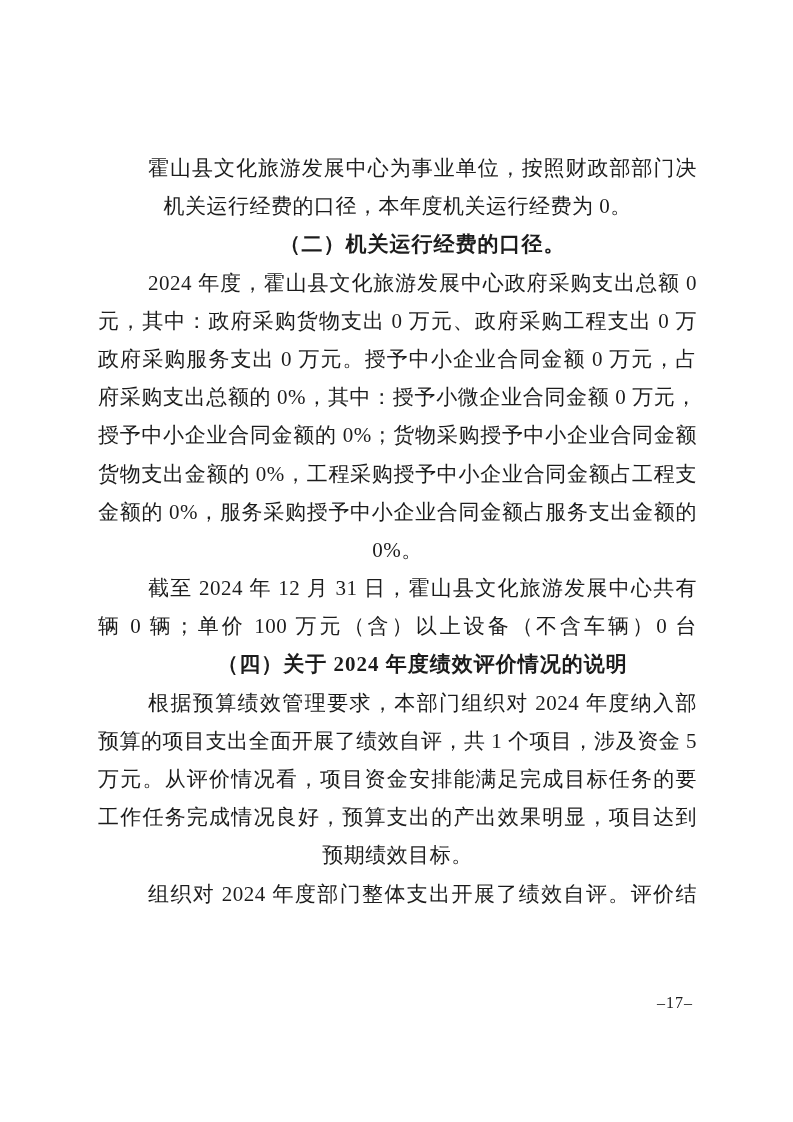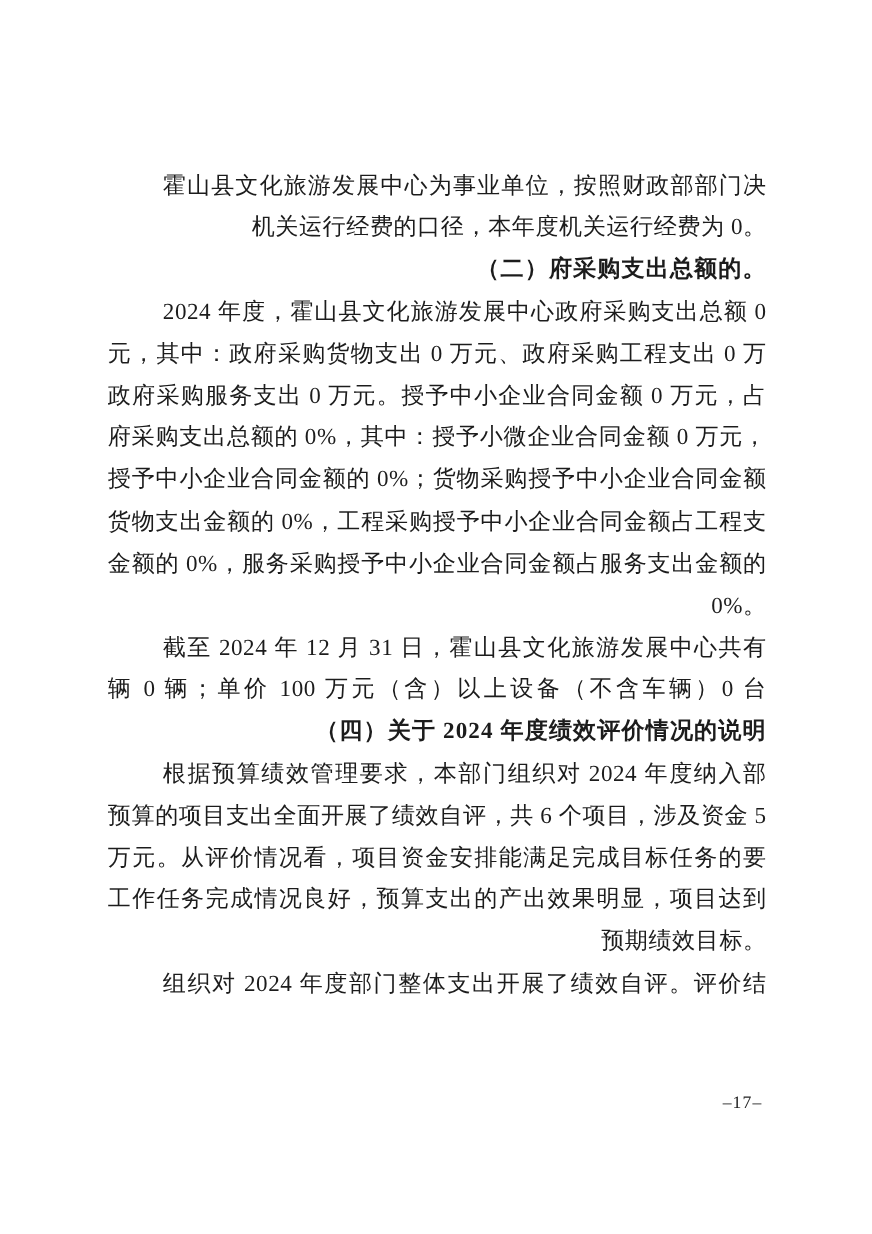--- a/index.html
+++ b/index.html
@@ -20,21 +20,21 @@
     position: absolute;
     left: 98px;
     top: 149px;
     width: 599px;
   }
   .line {
     height: 38.2px;
     line-height: 38.2px;
     font-size: 21px;
     letter-spacing: 0.5px;
-    text-align: right;
+    text-align: center;
     overflow: hidden;
     white-space: nowrap;
   }
   .line.fill {
     white-space: normal;
     text-align: justify;
     text-align-last: justify;
   }
   .line.indent {
     text-indent: 50px;
@@ -58,21 +58,21 @@
 
 <div class="page">
   <main class="text-block">
 
     <section>
       <div class="line indent fill">霍山县文化旅游发展中心为事业单位，按照财政部部门决算</div>
       <div class="line">机关运行经费的口径，本年度机关运行经费为 0。</div>
     </section>
 
     <section class="heading">
-      <div class="line indent">（二）府采购支出总额的。</div>
+      <div class="line indent">（二）机关运行经费的口径。</div>
     </section>
 
     <section>
       <div class="line indent fill">2024 年度，霍山县文化旅游发展中心政府采购支出总额 0 万</div>
       <div class="line fill">元，其中：政府采购货物支出 0 万元、政府采购工程支出 0 万元、</div>
       <div class="line fill">政府采购服务支出 0 万元。授予中小企业合同金额 0 万元，占政</div>
       <div class="line fill">府采购支出总额的 0%，其中：授予小微企业合同金额 0 万元，占</div>
       <div class="line fill">授予中小企业合同金额的 0%；货物采购授予中小企业合同金额占</div>
       <div class="line fill">货物支出金额的 0%，工程采购授予中小企业合同金额占工程支出</div>
       <div class="line fill">金额的 0%，服务采购授予中小企业合同金额占服务支出金额的</div>
@@ -85,21 +85,21 @@
       <div class="line fill">辆 0 辆；单价 100 万元（含）以上设备（不含车辆）0 台（套）。</div>
     </section>
 
     <section class="heading">
       <div class="line indent">（四）关于 2024 年度绩效评价情况的说明</div>
     </section>
 
 
     <section>
       <div class="line indent fill">根据预算绩效管理要求，本部门组织对 2024 年度纳入部门</div>
-      <div class="line fill">预算的项目支出全面开展了绩效自评，共 6 个项目，涉及资金 5</div>
+      <div class="line fill">预算的项目支出全面开展了绩效自评，共 1 个项目，涉及资金 5</div>
       <div class="line fill">万元。从评价情况看，项目资金安排能满足完成目标任务的要求，</div>
       <div class="line fill">工作任务完成情况良好，预算支出的产出效果明显，项目达到了</div>
       <div class="line">预期绩效目标。</div>
     </section>
 
     <section>
       <div class="line indent fill">组织对 2024 年度部门整体支出开展了绩效自评。评价结果</div>
     </section>
 
   </main>

